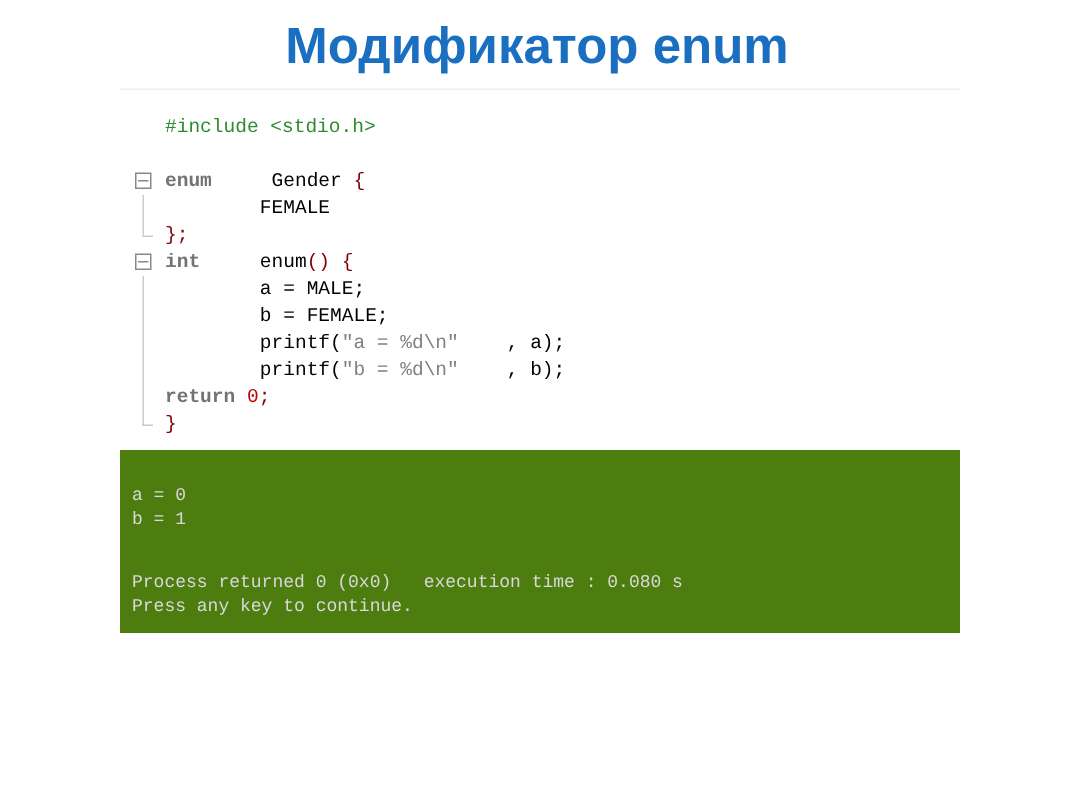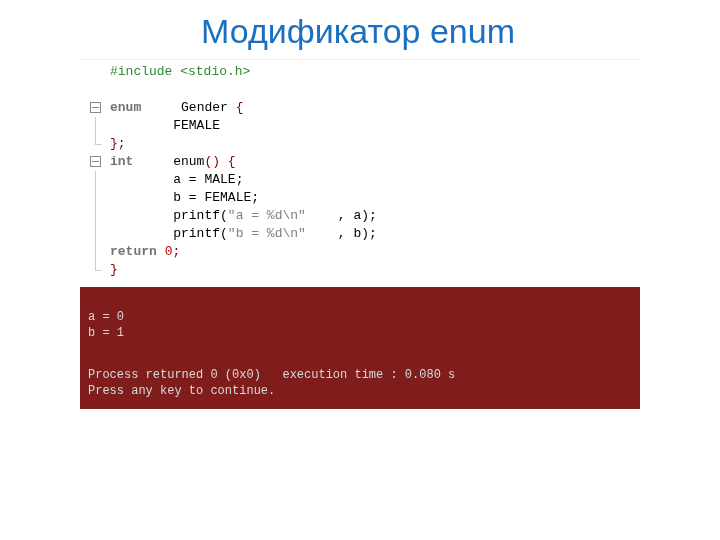--- a/index.html
+++ b/index.html
@@ -8,33 +8,33 @@
     width: 720px;
     height: 540px;
     background: #fff;
     font-family: Arial, sans-serif;
     position: relative;
     overflow: hidden;
   }
   .title {
     text-align: center;
     font-size: 34px;
-    font-weight: normal;
+    font-weight: bold;
     color: #1a6fc0;
     margin: 12px 4px 8px 0;
     font-family: Arial, sans-serif;
   }
   .code-area {
     margin: 6px 80px 0 80px;
     font-family: Consolas, "Courier New", monospace;
     font-size: 13px;
     line-height: 18px;
     position: relative;
     border-top: 1px solid #eee;
-    padding-top: 3px;
+    padding-top: 16px;
   }
   .code-row {
     display: flex;
     align-items: flex-start;
     white-space: pre;
   }
   .gutter {
     width: 30px;
     flex: 0 0 30px;
     position: relative;
@@ -77,21 +77,21 @@
   }
   .code-text { flex: 1; }
   .tok-preproc { color: #2e8b2e; }
   .tok-keyword { color: #737373; font-weight: bold; }
   .tok-ident   { color: #000; margin-left: 32px; }
   .tok-punct   { color: #800000; }
   .tok-string  { color: #808080; }
   .tok-num     { color: #c00000; }
   .console {
     margin: 8px 80px 0 80px;
-    background: #7f1d1d;
+    background: #4d7c0f;
     color: #d8d8d8;
     font-family: Consolas, "Courier New", monospace;
     font-size: 12px;
     line-height: 16px;
     padding: 6px 8px 10px 8px;
     white-space: pre;
   }
   .blank-line { height: 10px; }
 </style>
 </head>

